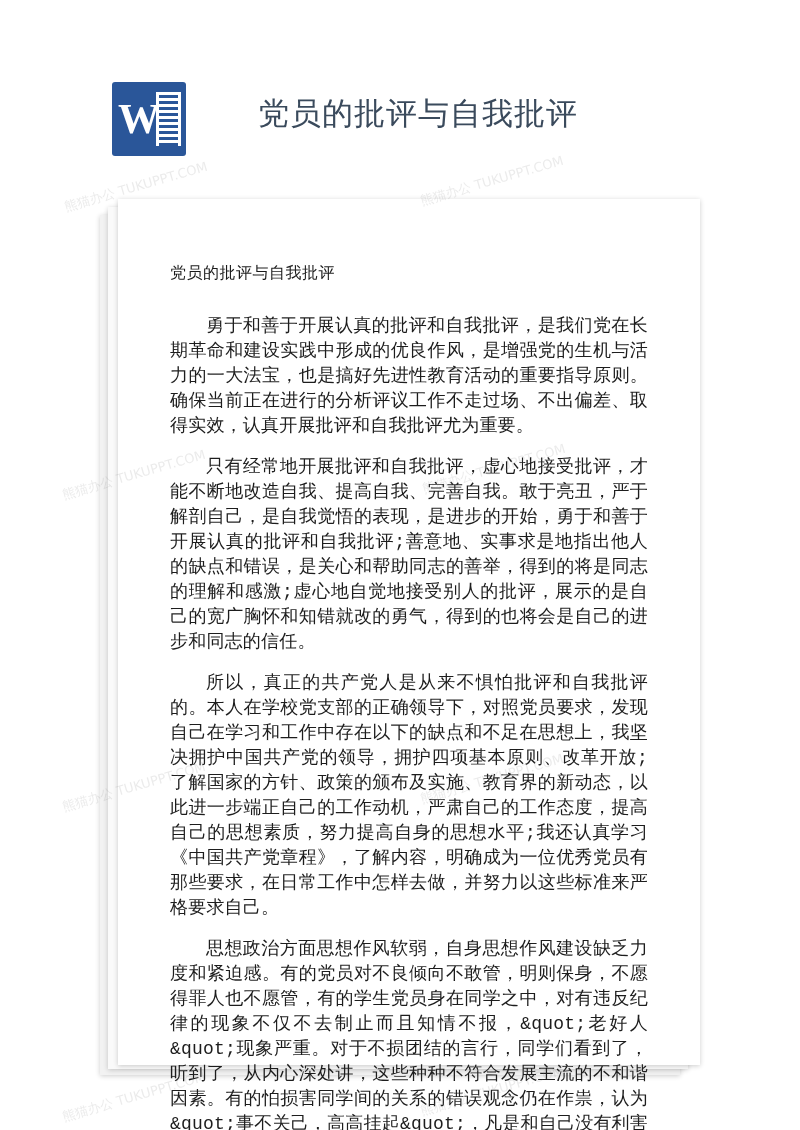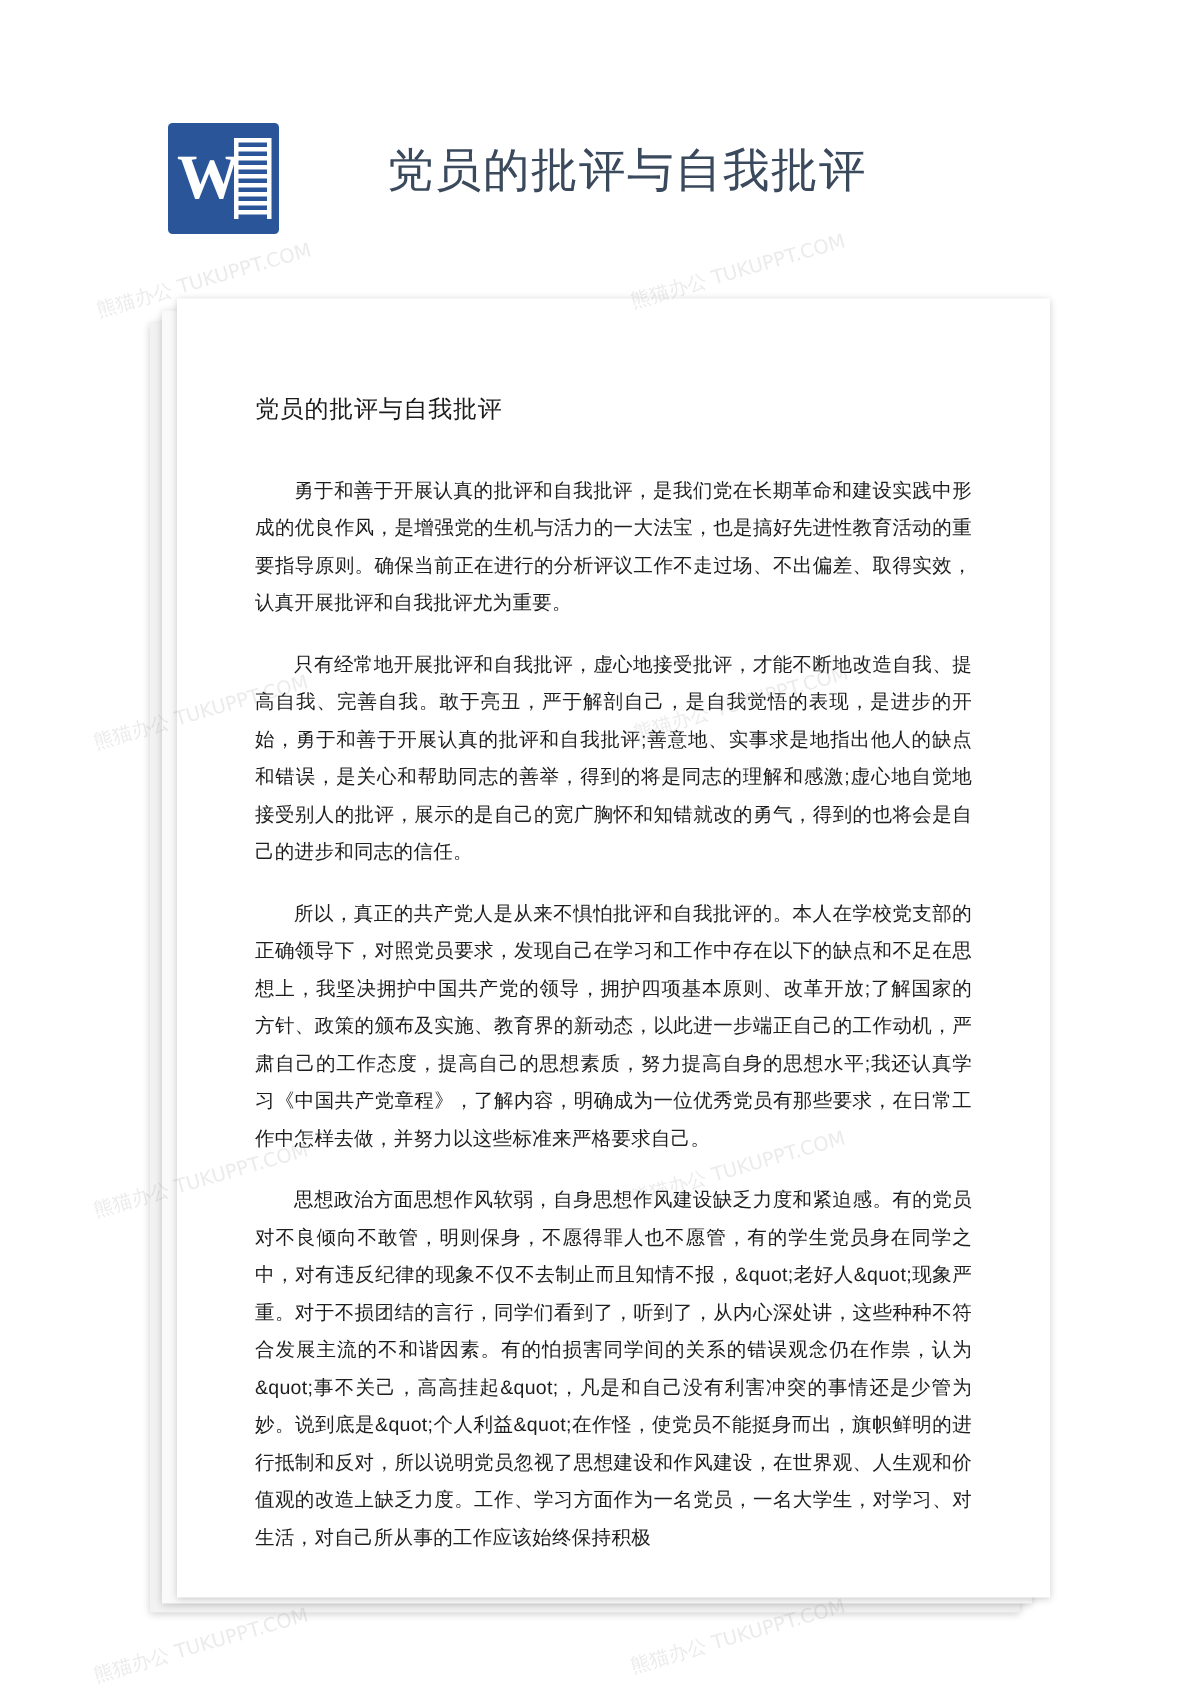--- a/index.html
+++ b/index.html
@@ -112,24 +112,24 @@
   }
   .doc-heading {
     font-size: 16px;
     color: #1b1b1b;
     font-family: "DejaVu Sans", sans-serif;
     margin: 0 0 30px 0;
     font-weight: normal;
     letter-spacing: 0.5px;
   }
   .doc-para {
-    font-size: 13px;
+    font-size: 18px;
     line-height: 25px;
     color: #1d1d1d;
-    font-family: Liberation Sans, sans-serif;
+    font-family: Liberation Mono, monospace;
     text-align: justify;
     text-indent: 2em;
     margin: 0 0 16px 0;
     letter-spacing: 0.2px;
   }
 
   
   .wm {
     position: absolute;
     color: rgba(130,130,130,0.16);

